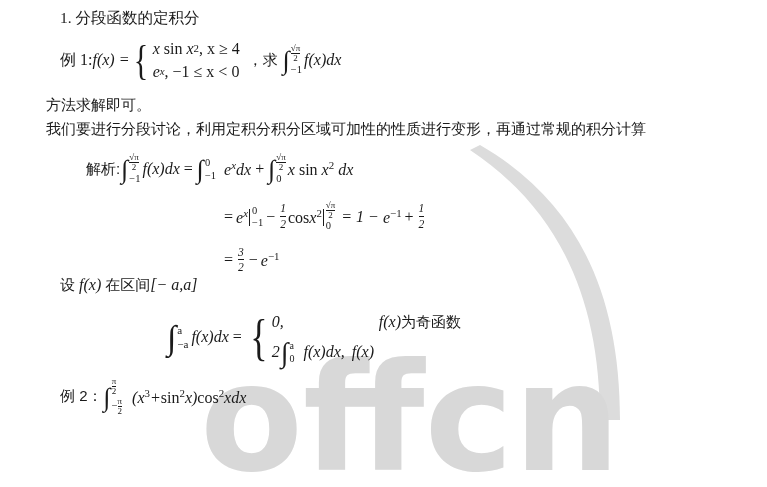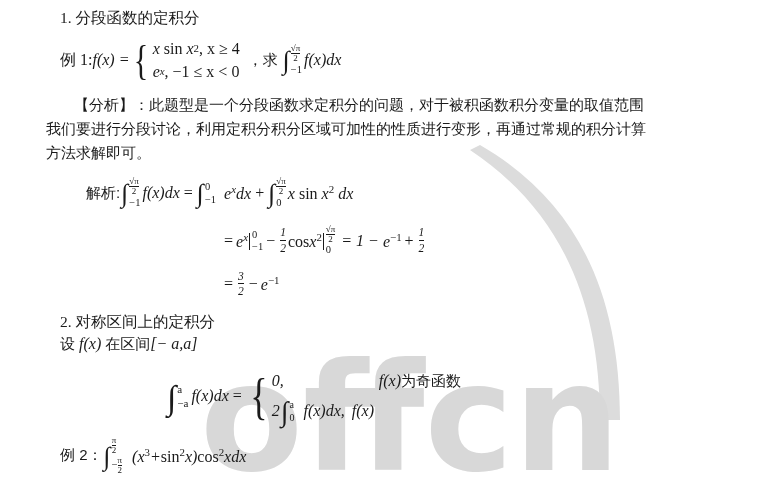--- a/index.html
+++ b/index.html
@@ -231,28 +231,25 @@
               <span class="den">2</span>
             </span>
         </span>
         <span class="lo">−1</span>
       </span>
       <span class="math" style="margin-left:2px;">f(x)dx</span>
     </span>
   </div>
 
   <div class="para" style="margin-top:10px;">
-    <div class="line" style="padding-left:28px;">
-      <span class="cn">【分析】：</span><span class="cn">此题型是一个分段函数求定积分的问题，对于被积函数积分变量的取值范围</span>
+    <div class="line">
+      <span class="cn">方法求解即可。</span>
     </div>
     <div class="line">
       <span class="cn">我们要进行分段讨论，利用定积分积分区域可加性的性质进行变形，再通过常规的积分计算</span>
-    </div>
-    <div class="line">
-      <span class="cn">方法求解即可。</span>
     </div>
   </div>
 
   <div class="row row-indent-2" style="margin-top:12px;">
     <span class="cn">解析:</span>
 
     <span class="intg">
       <span class="sym">∫</span>
       <span class="lims">
         <span class="hi">
@@ -345,24 +342,20 @@
     <span class="math">
       <span class="frac">
           <span class="nmr">3</span>
           <span class="den">2</span>
         </span>
     </span>
     <span class="op math">−</span>
     <span class="math"><span>e</span><sup class="ex">−1</sup></span>
   </div>
 
-  <div class="heading" style="margin-top:14px;">
-    <span>2.</span>
-    <span>对称区间上的定积分</span>
-  </div>
 
   <div class="row row-indent-1" style="margin-top:2px;">
     <span class="cn">设</span>
     <span class="math" style="margin:0 4px;">f(x)</span>
     <span class="cn">在区间</span>
     <span class="math">[− a,a]</span>
   </div>
 
   <div class="row row-indent-3" style="margin-top:12px;">
     <span class="intg">

